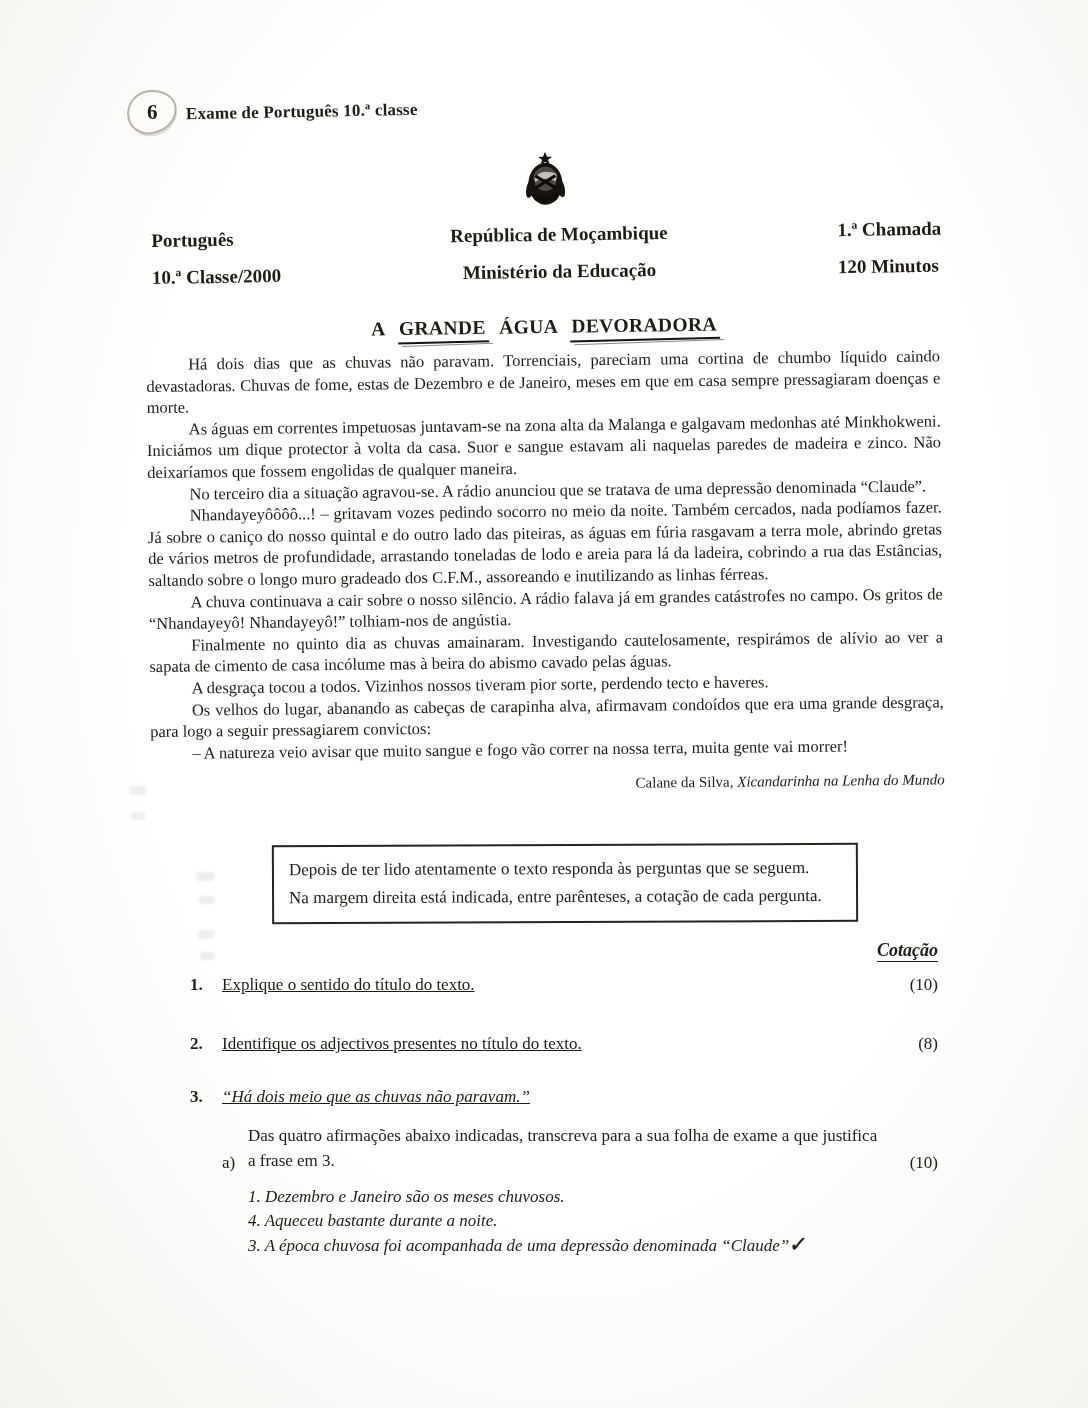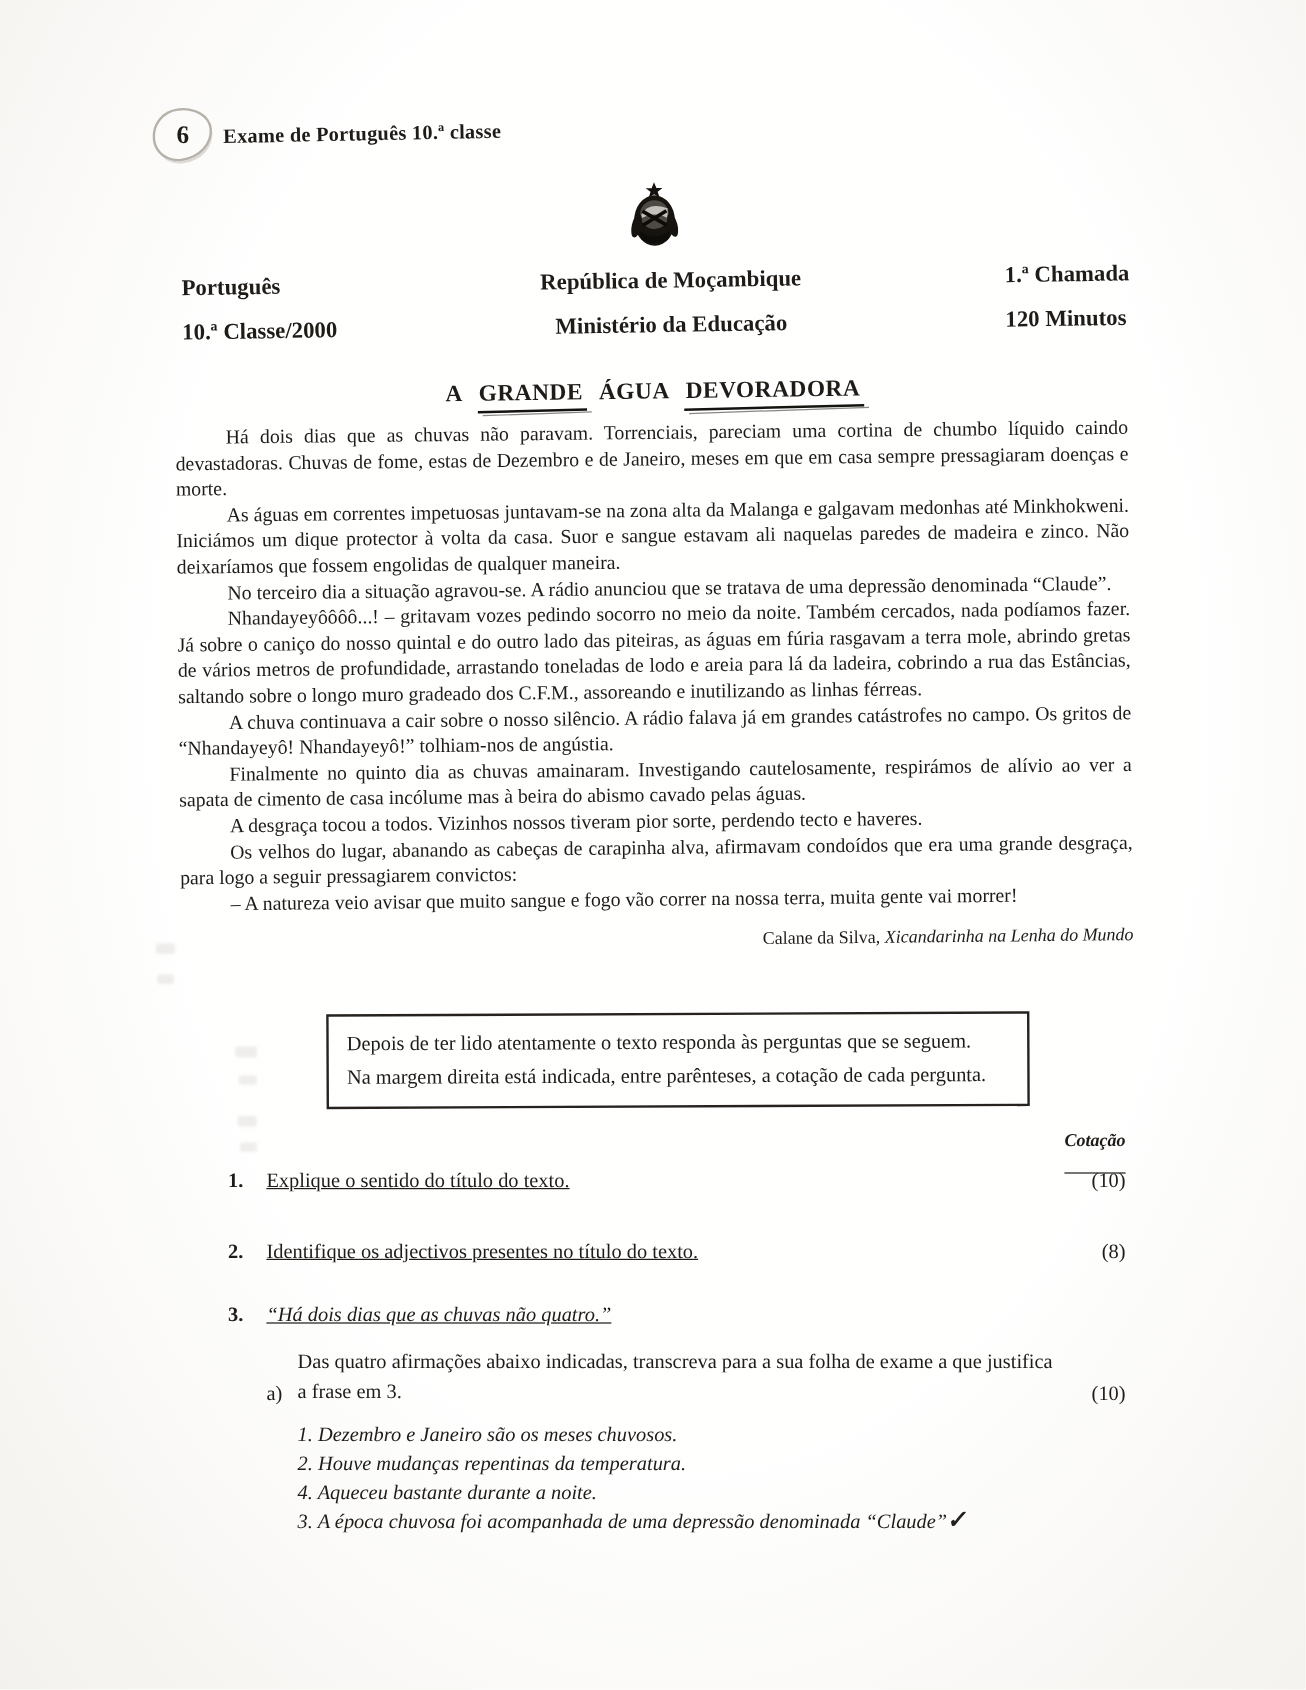--- a/index.html
+++ b/index.html
@@ -77,22 +77,22 @@
     border:2px solid #26231f;
     padding:9px 15px 11px 15px;
     font-size:17px;line-height:27.5px;
     transform:rotate(-0.25deg);
     background:rgba(255,255,255,0.35);
   }
   
   .questions{position:absolute;left:190px;top:940px;width:748px;font-size:17px;}
   .cotacao-row{text-align:right;margin-bottom:14px;}
   .cotacao{
-    font-weight:bold;font-style:italic;font-size:15px;
-    border-bottom:1.6px solid #1f1c18;padding-bottom:18px;
+    font-weight:bold;font-style:italic;font-size:18px;
+    border-bottom:1.6px solid #1f1c18;padding-bottom:1px;
   }
   .q-row{display:flex;align-items:baseline;}
   .q1{margin-top:6px;}
   .q2{margin-top:39px;}
   .q3{margin-top:33px;}
   .qnum{font-weight:bold;width:32px;flex:0 0 32px;}
   .qtext{flex:1 1 auto;text-decoration:underline;}
   .qquote{font-style:italic;}
   .score{margin-left:auto;text-align:right;flex:0 0 auto;}
   .sub-row{display:flex;margin-top:16px;margin-left:32px;align-items:flex-end;}
@@ -193,30 +193,29 @@
     </div>
 
     <div class="q-row q2">
       <span class="qnum">2.</span>
       <span class="qtext">Identifique os adjectivos presentes no título do texto.</span>
       <span class="score">(8)</span>
     </div>
 
     <div class="q-row q3">
       <span class="qnum">3.</span>
-      <span class="qtext qquote">“Há dois dias que as chuvas não quatro.”</span>
+      <span class="qtext qquote">“Há dois meio que as chuvas não paravam.”</span>
     </div>
 
     <div class="sub-row">
       <span class="sub-label">a)</span>
       <span class="sub-text">Das quatro afirmações abaixo indicadas, transcreva para a sua folha de exame a que justifica a frase em 3.</span>
       <span class="score">(10)</span>
     </div>
 
     <div class="options">
       <div class="option">1. Dezembro e Janeiro são os meses chuvosos.</div>
-      <div class="option">2. Houve mudanças repentinas da temperatura.</div>
       <div class="option">4. Aqueceu bastante durante a noite.</div>
       <div class="option"><span>3. A época chuvosa foi acompanhada de uma depressão denominada “Claude”</span><span class="check">✓</span></div>
     </div>
   </div>
 
 </div>
 
 </body></html>

